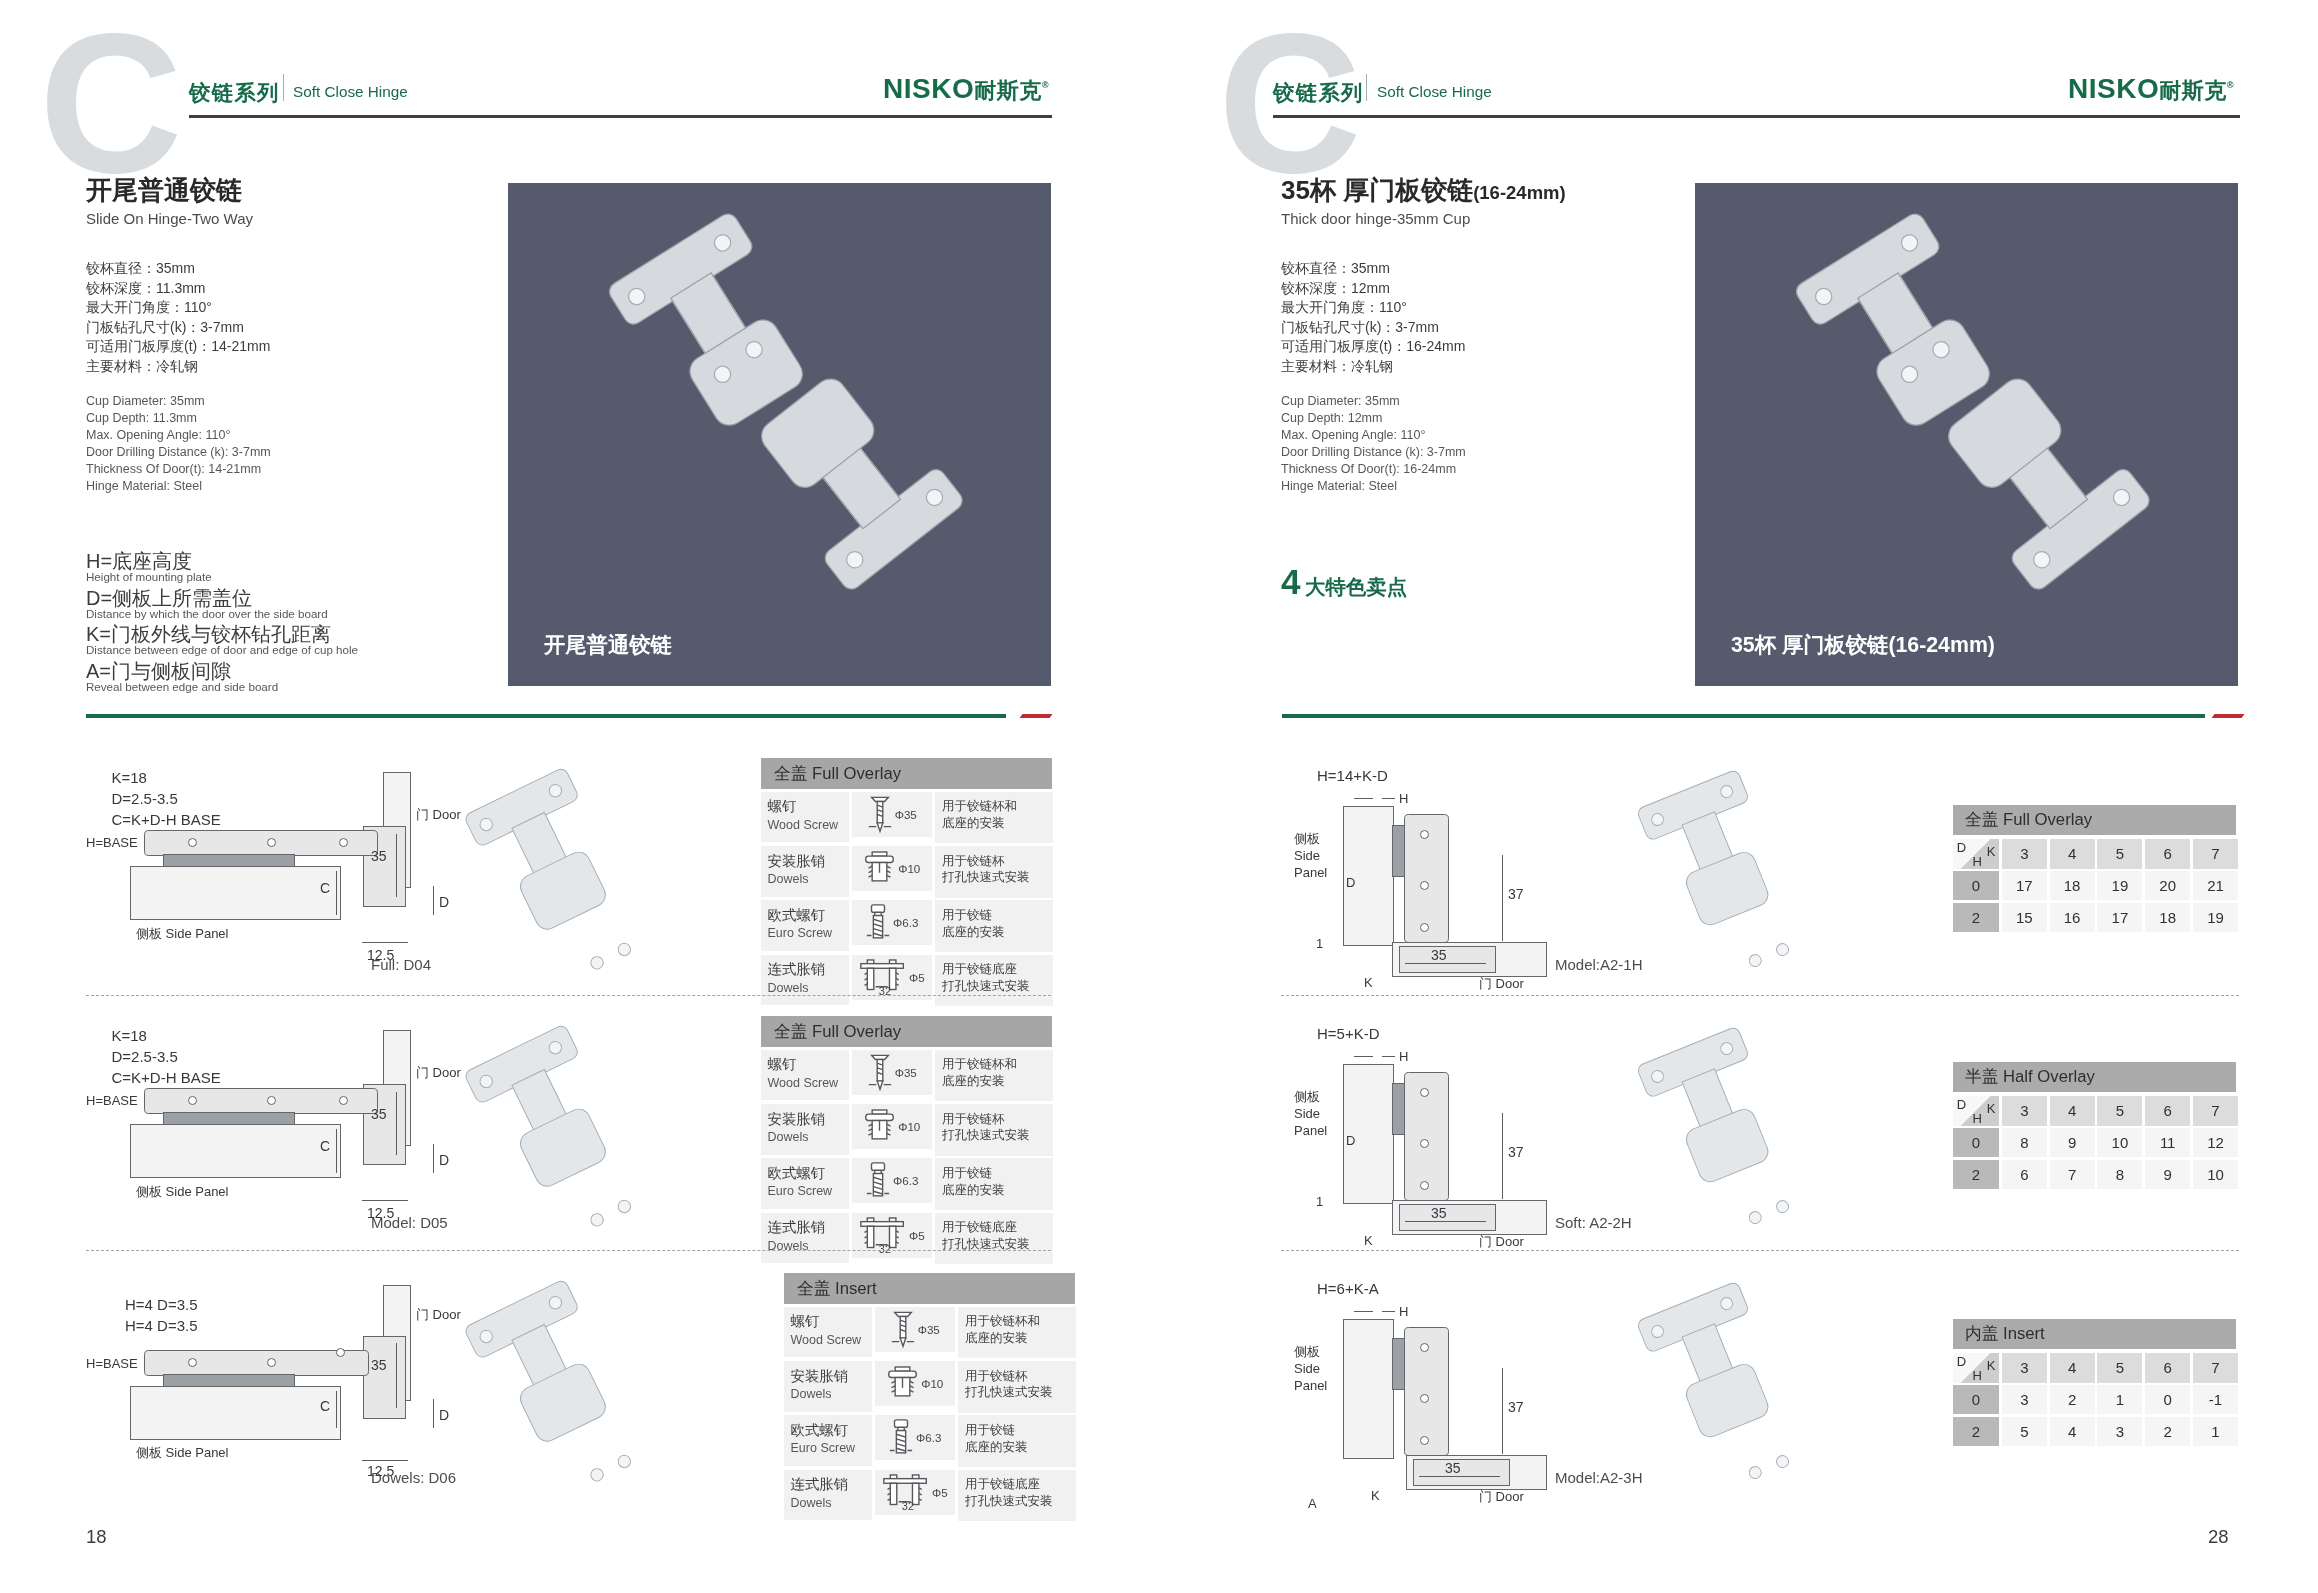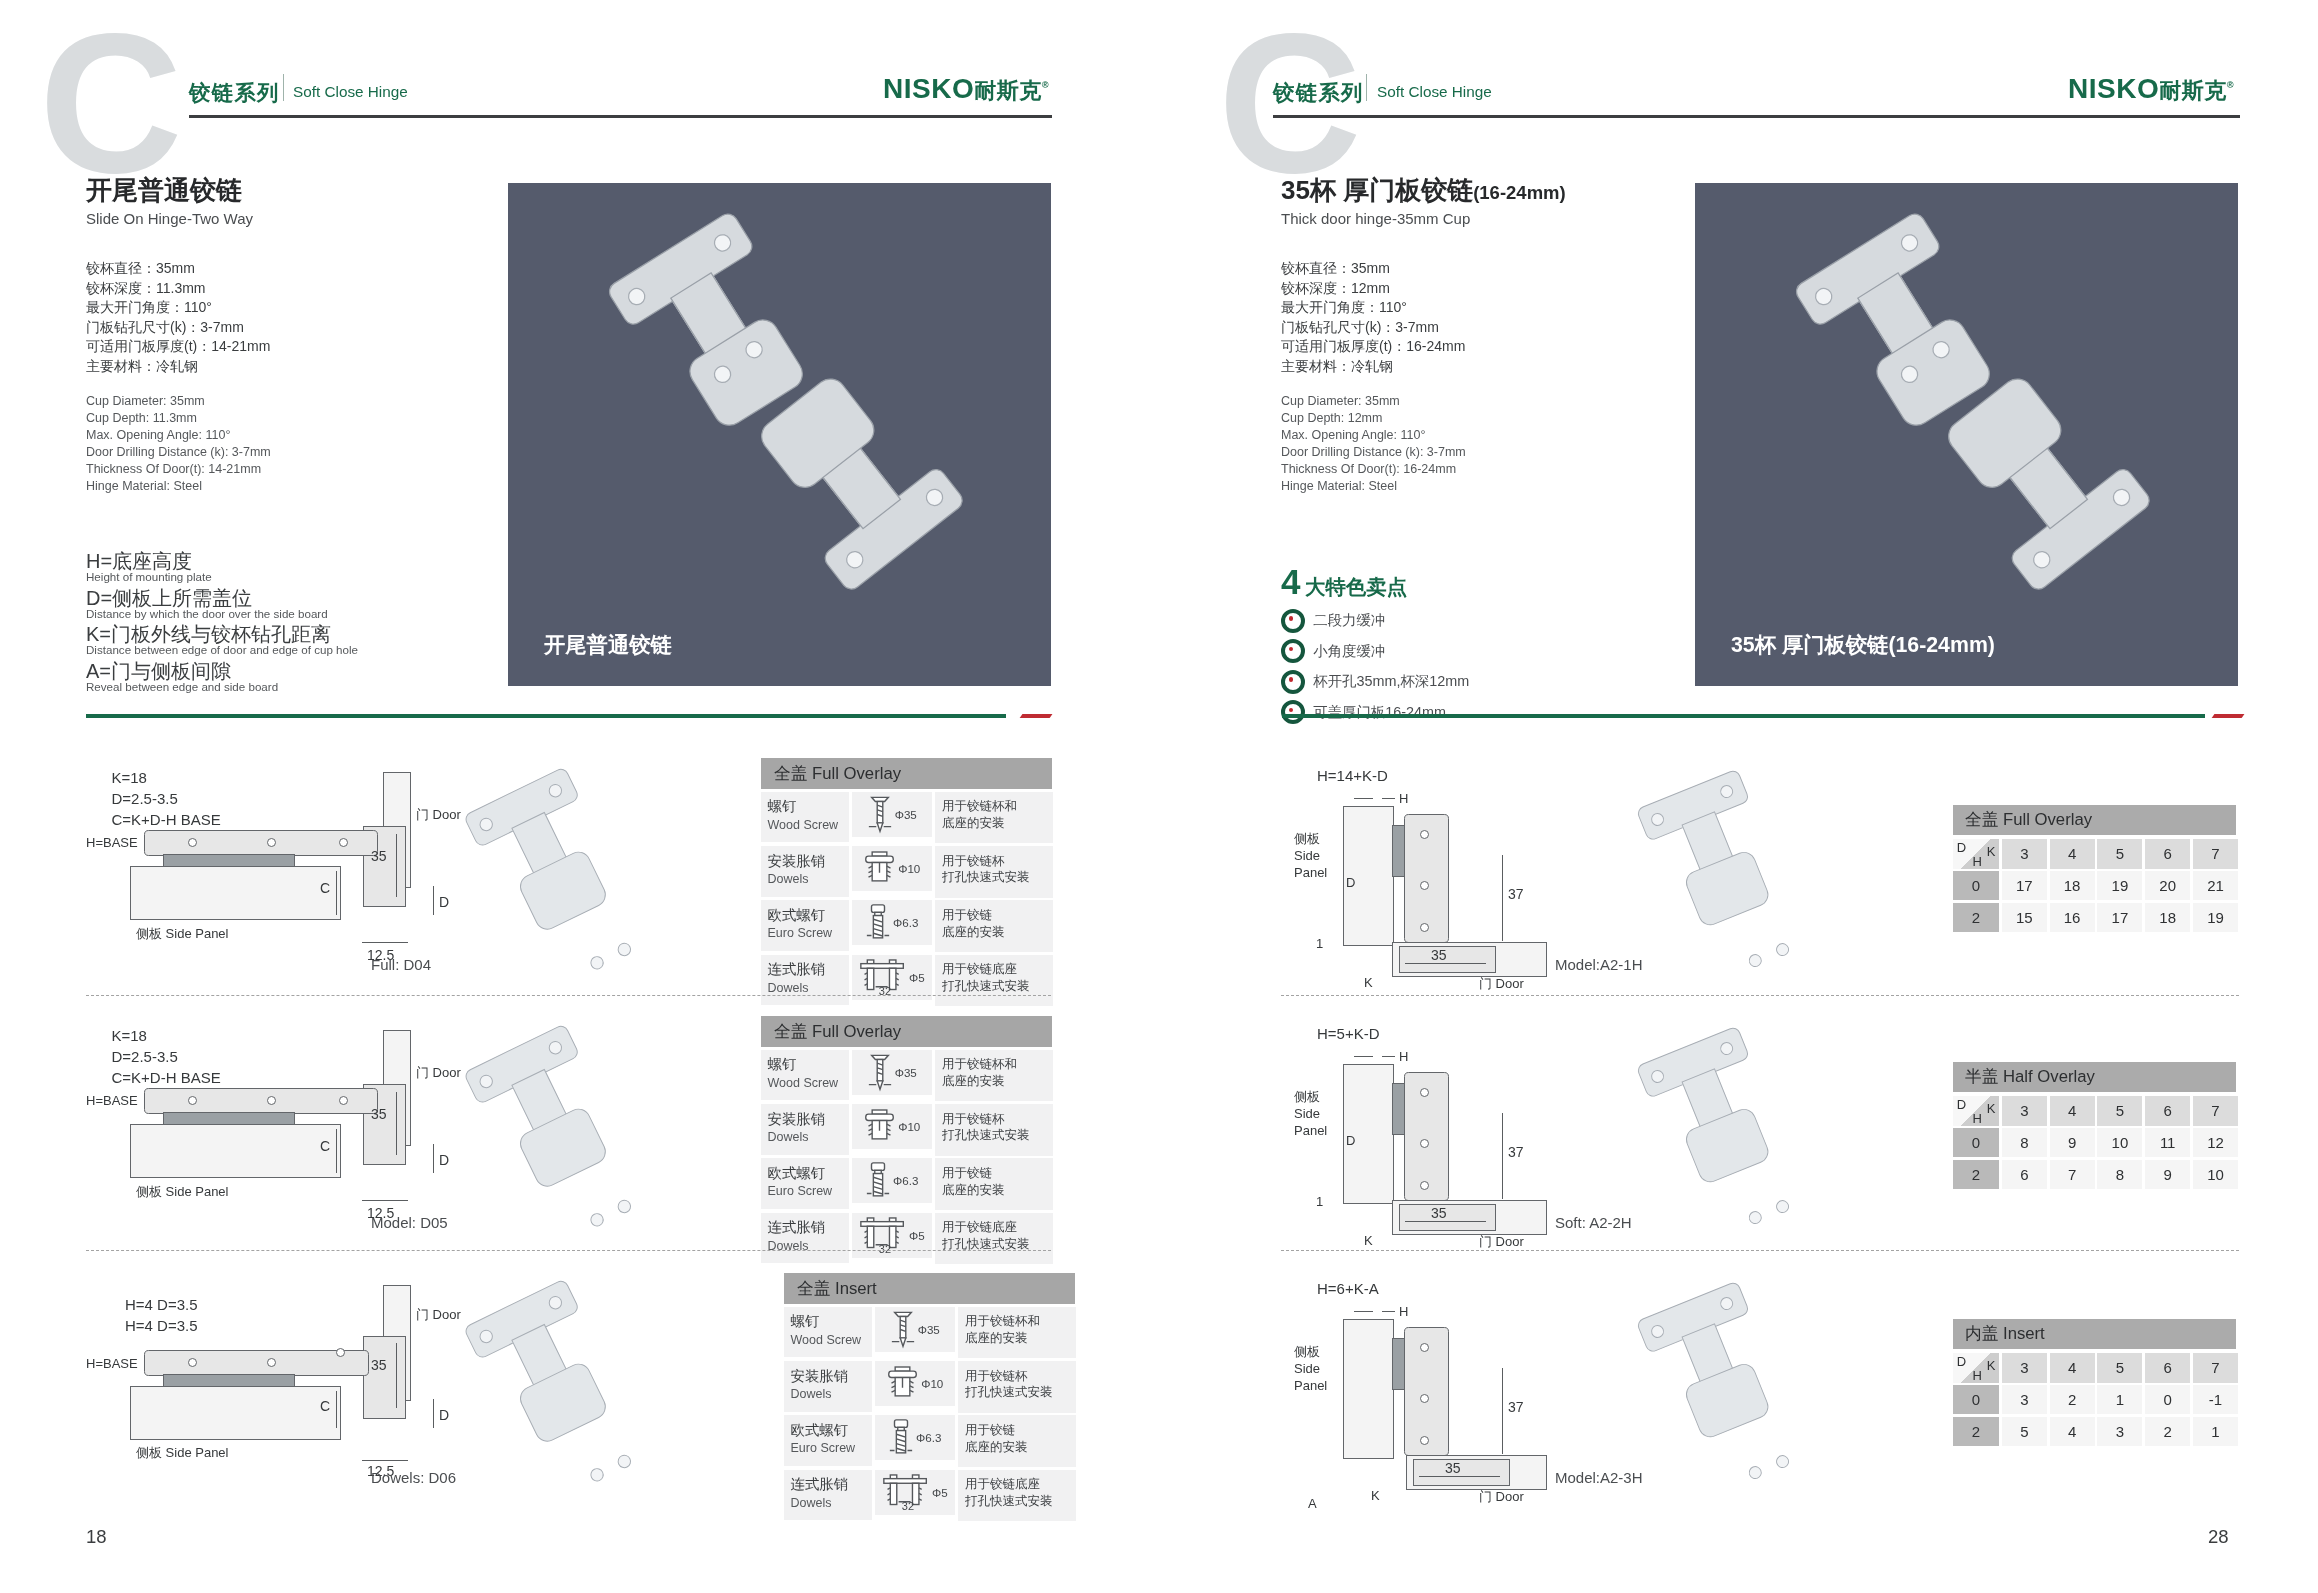--- a/index.html
+++ b/index.html
@@ -555,38 +555,20 @@
       <div class="spec-en">Door Drilling Distance (k): 3-7mm</div>
       <div class="spec-en">Thickness Of Door(t): 16-24mm</div>
       <div class="spec-en">Hinge Material: Steel</div>
     </div>
 
     <div class="ab" style="left:114px;top:562px">
       <div style="display:flex;align-items:baseline">
         <span class="feat-num">4</span>
         <span class="feat-title">大特色卖点</span>
       </div>
-      <div style="margin-top:6.5px">
-        <div class="feat-item">
-            <span class="feat-ico"></span>
-            <span class="feat-txt">二段力缓冲</span>
-          </div>
-        <div class="feat-item">
-            <span class="feat-ico"></span>
-            <span class="feat-txt">小角度缓冲</span>
-          </div>
-        <div class="feat-item">
-            <span class="feat-ico"></span>
-            <span class="feat-txt">杯开孔35mm,杯深12mm</span>
-          </div>
-        <div class="feat-item">
-            <span class="feat-ico"></span>
-            <span class="feat-txt">可盖厚门板16-24mm</span>
-          </div>
-      </div>
     </div>
 
     <div class="ab photo" style="left:528px;top:183px;width:543px;height:503px">
       <div class="hart dark" style="left:153px;top:70px;transform:rotate(-32deg) scale(1.25)">
           <div class="hp">
             <i class="o1"></i>
             <i class="o2"></i>
           </div>
           <div class="ha"></div>
           <div class="hc">

